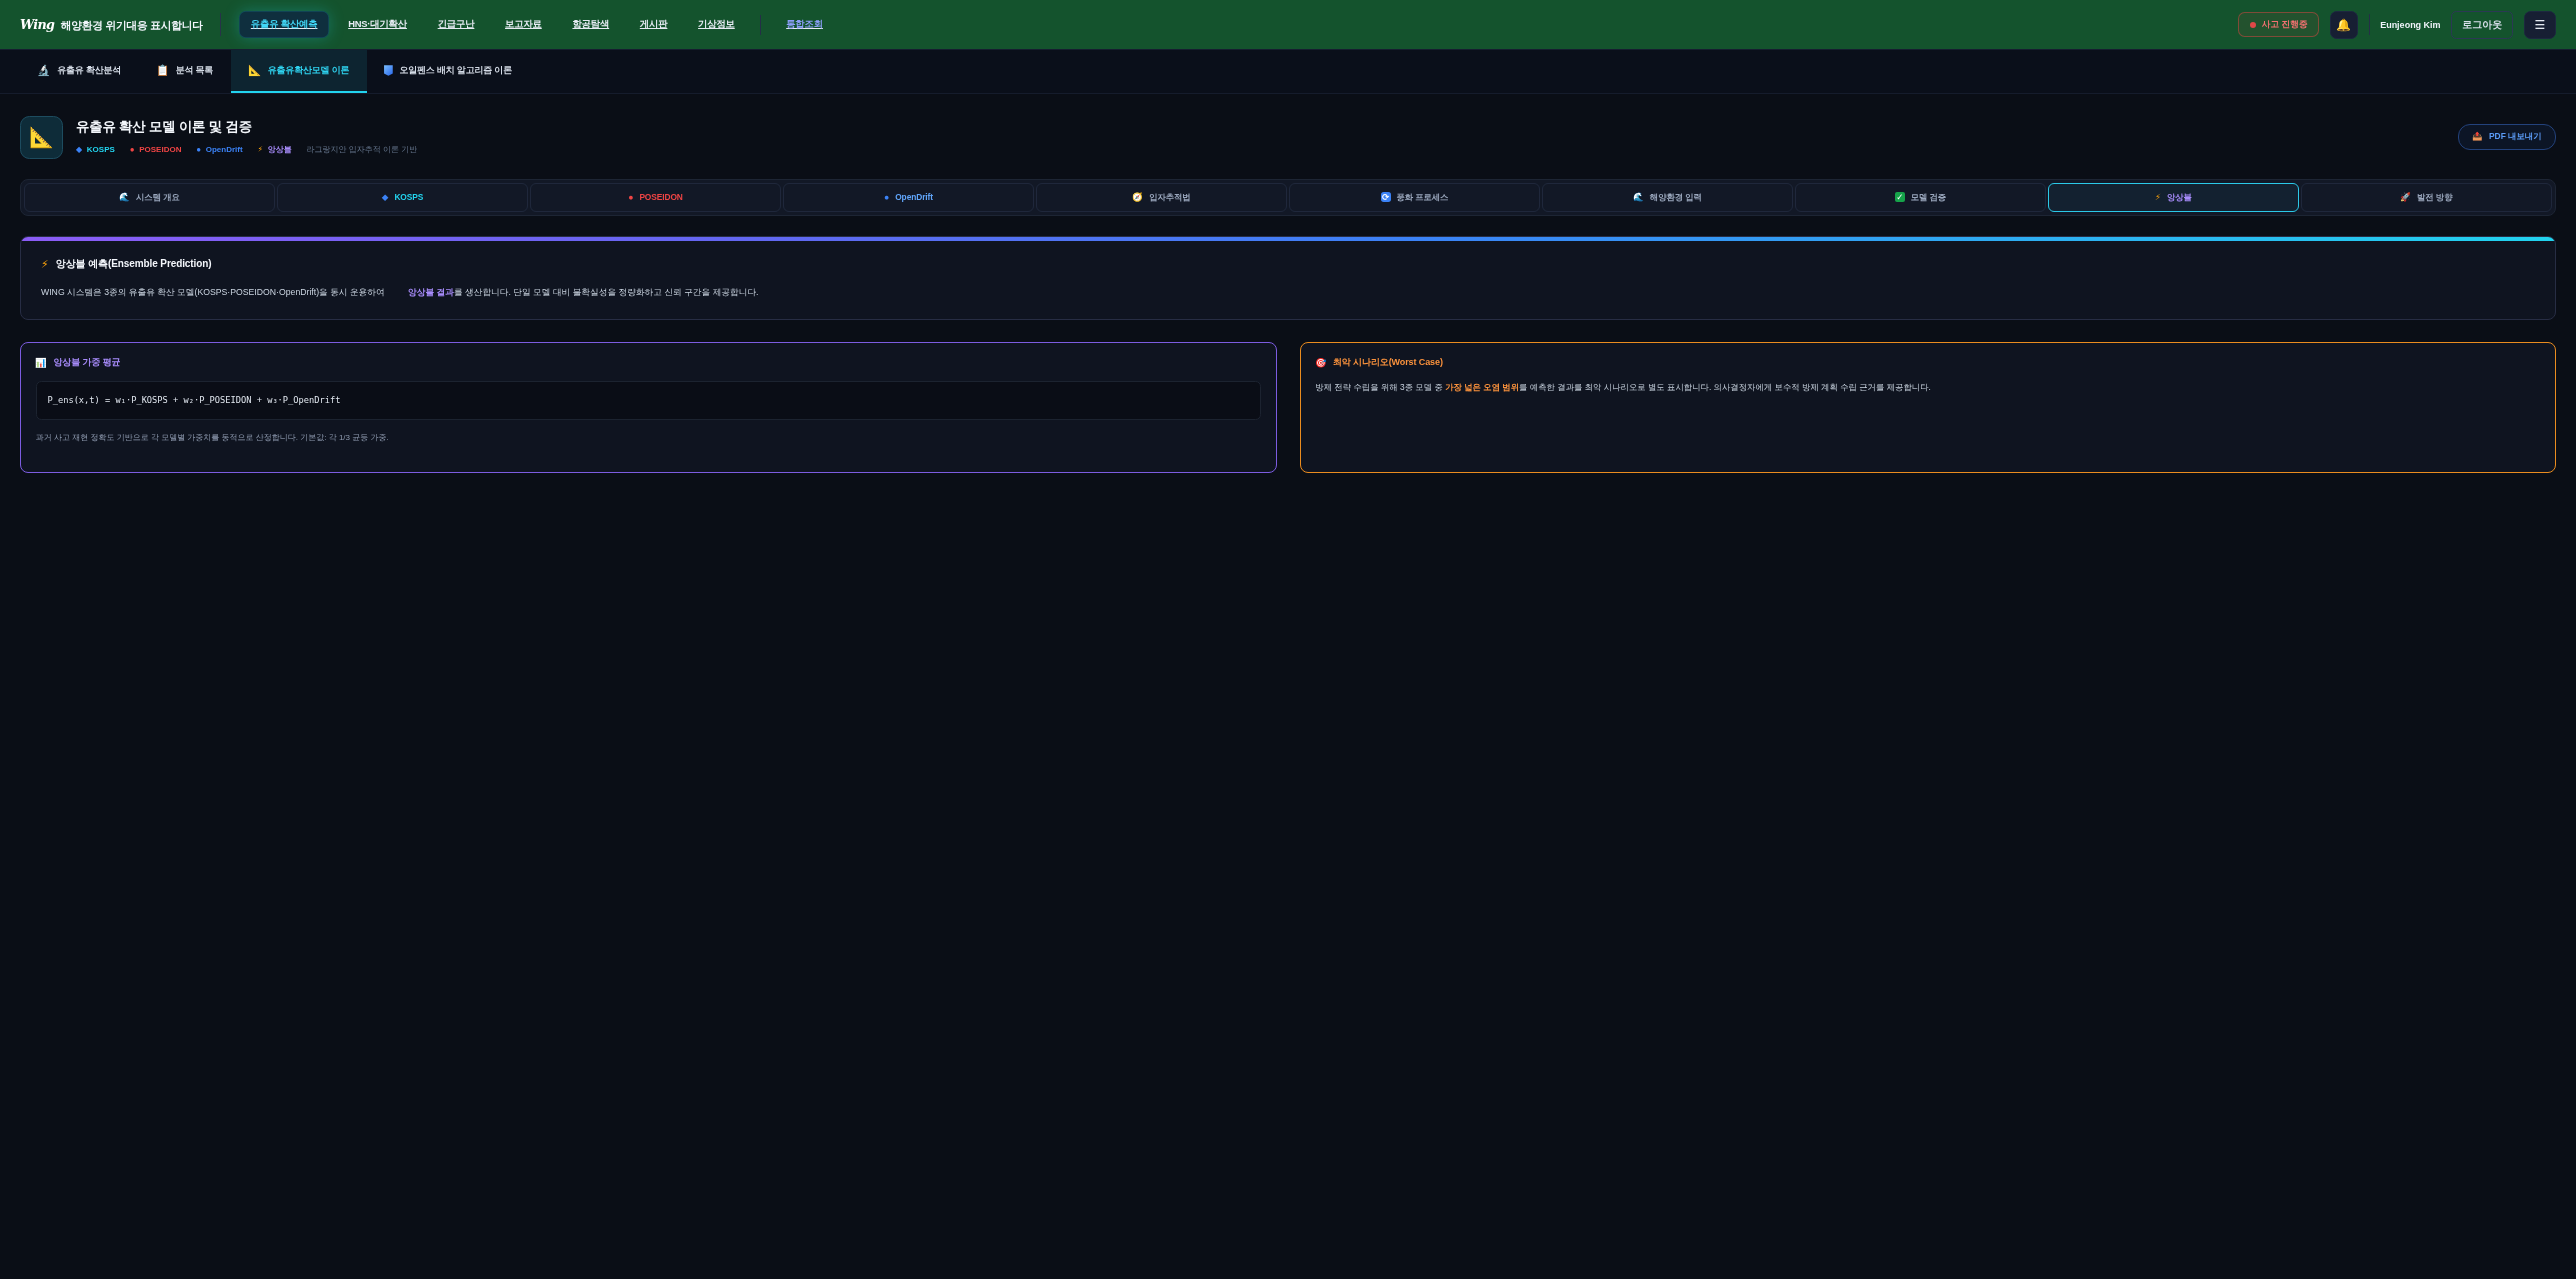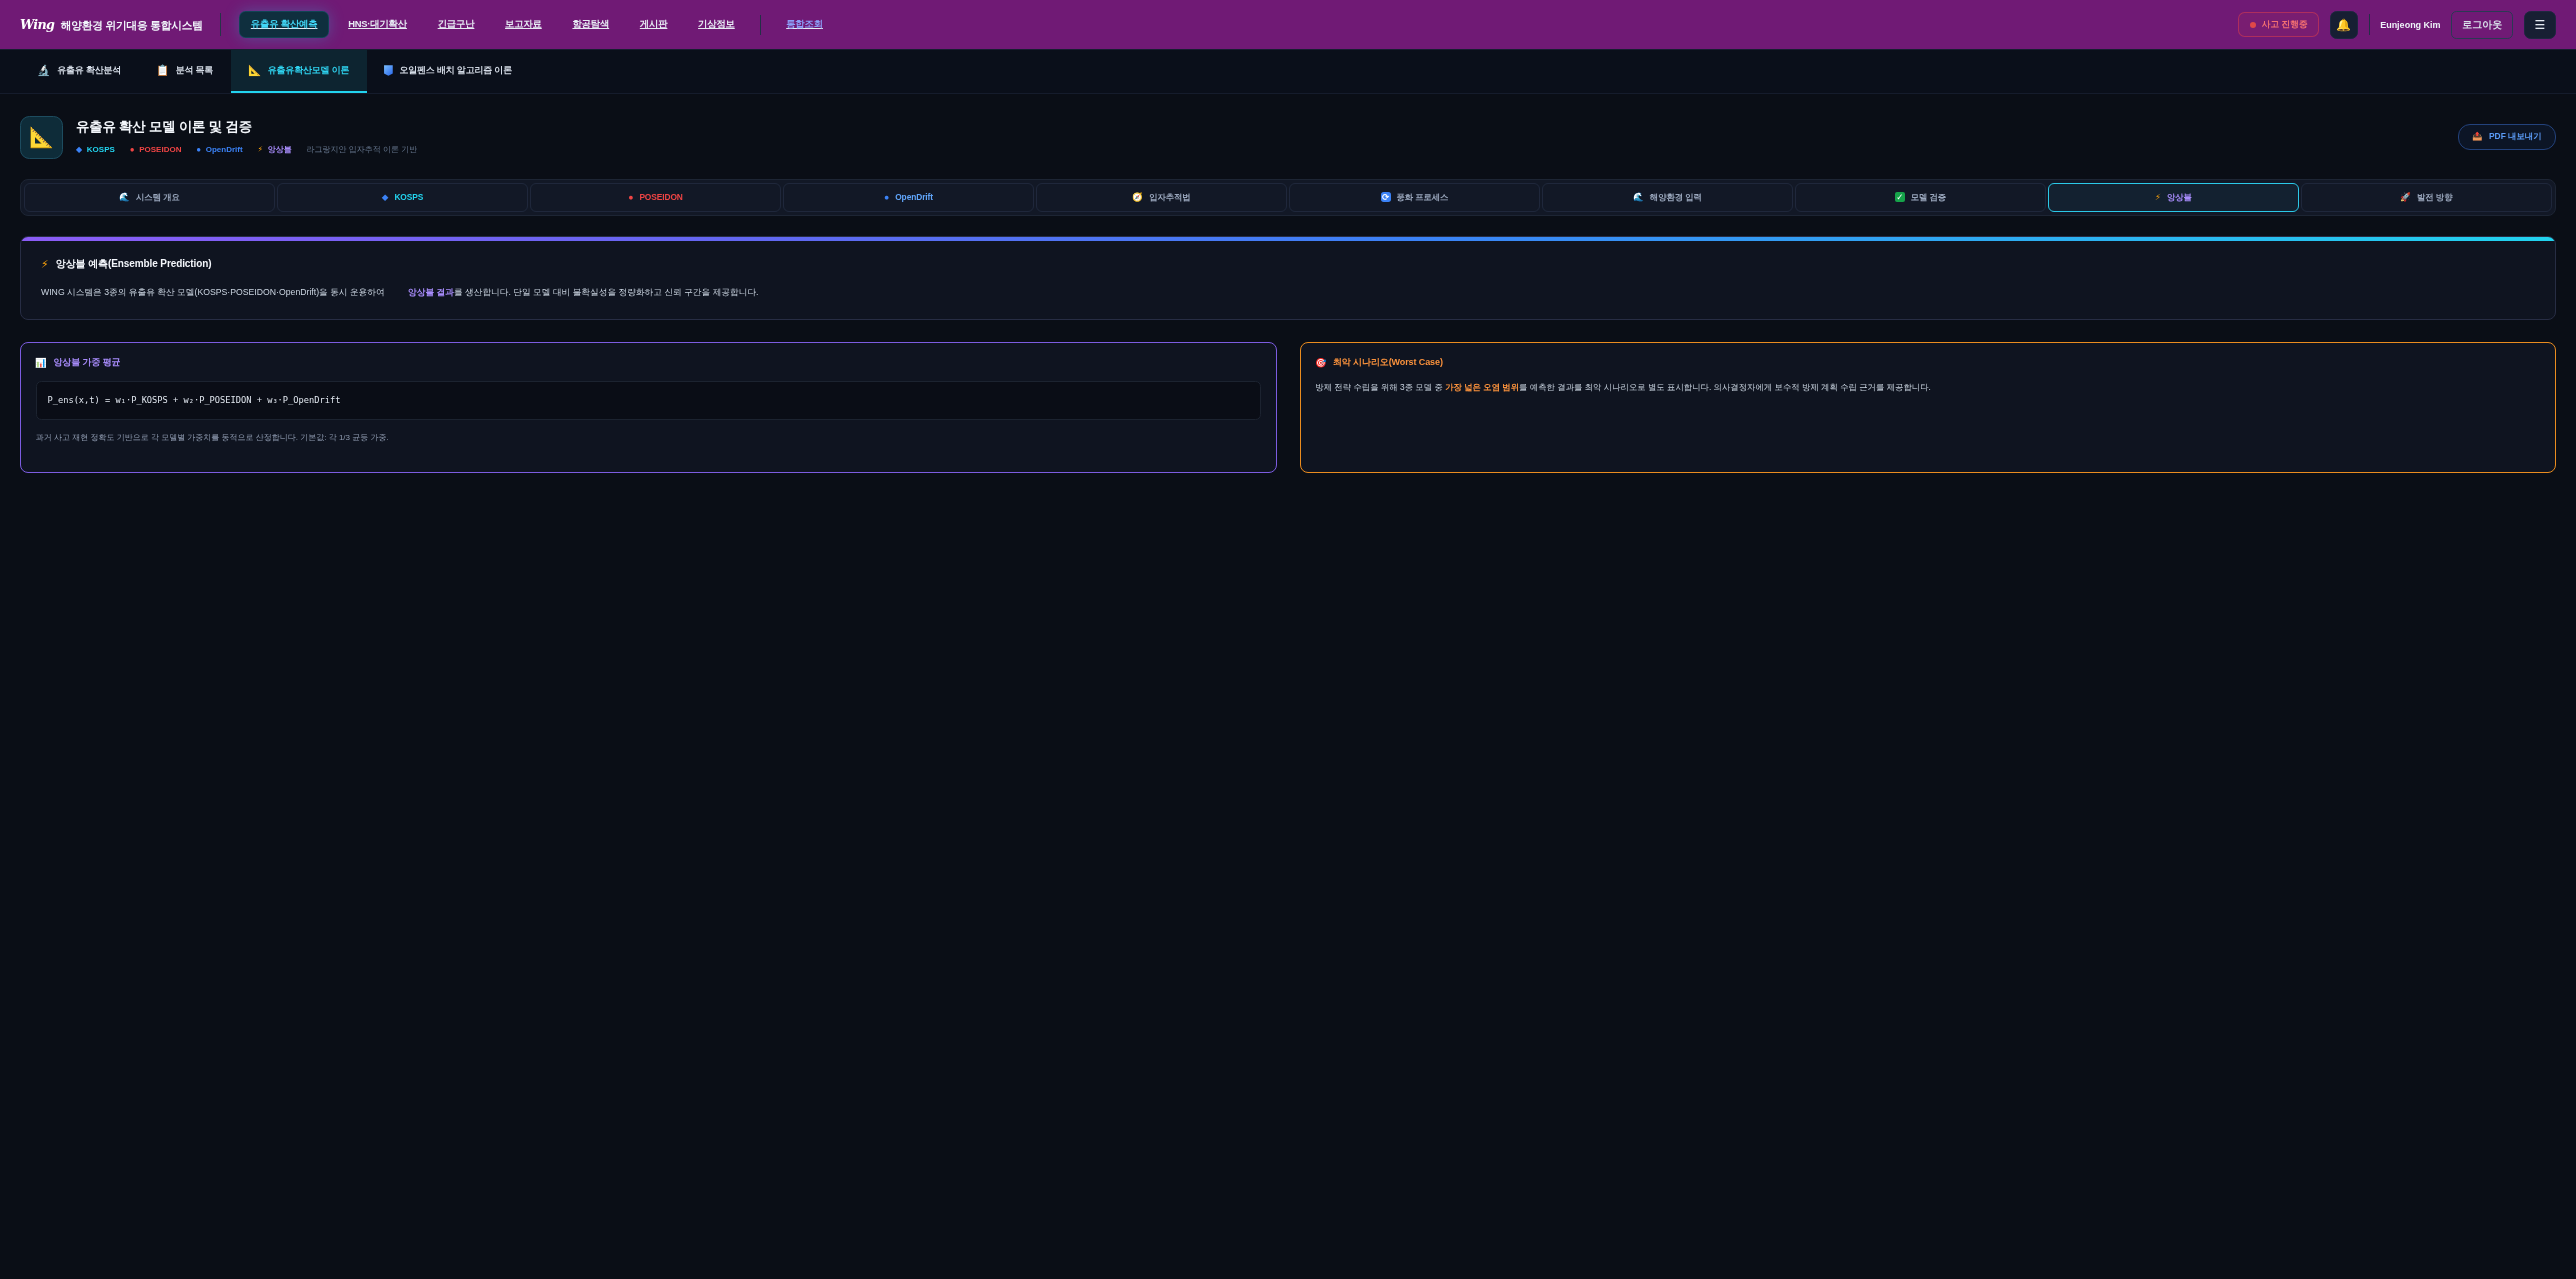--- a/index.html
+++ b/index.html
@@ -4,21 +4,21 @@
 <style>
   * { margin:0; padding:0; box-sizing:border-box; }
   html,body { width:2576px; height:1279px; overflow:hidden; }
   body {
     background:#0a0e16;
     font-family:"Liberation Sans","DejaVu Sans",sans-serif;
     color:#e5eaf2;
   }
   
   .topbar {
-    height:50px; background:#701a75; border-bottom:0.7px solid #161e30;
+    height:50px; background:#14532d; border-bottom:0.7px solid #161e30;
     display:flex; align-items:center; padding:0 20px;
   }
   .brand { display:flex; align-items:baseline; gap:6.7px; cursor:pointer; }
   .brand-logo { font-family:"DejaVu Serif",serif; font-style:italic; font-weight:700; font-size:12.7px; color:#ffffff; letter-spacing:-0.7px; }
   .brand-title { font-size:10.7px; font-weight:800; color:#f1f5fb; letter-spacing:-0.2px; }
   .topbar-divider { width:1.3px; height:23px; background:#273349; margin:0 17.4px; }
   .main-nav { display:flex; align-items:center; gap:6.7px; flex:1;text-decoration:underline; }
   .nav-item {
     font-size:9.4px; font-weight:800; color:#e7ecf4; padding:7.4px 12px;
     border-radius:6.7px; cursor:pointer; white-space:nowrap; letter-spacing:-0.2px;
@@ -136,21 +136,21 @@
   .ic-cycle { width:10px; height:10px; background:#3b82f6; color:#fff; border-radius:2.7px; font-size:8px; font-weight:700; }
   .ic-shield { width:8.7px; height:10.7px; background:linear-gradient(135deg,#7cc0ff,#2563eb);
                clip-path:polygon(50% 100%,0 78%,0 0,100% 0,100% 78%); }
 </style>
 </head>
 <body>
 
 <header class="topbar">
   <div class="brand">
     <span class="brand-logo">Wing</span>
-    <span class="brand-title">해양환경 위기대응 통합시스템</span>
+    <span class="brand-title">해양환경 위기대응 표시합니다</span>
   </div>
   <div class="topbar-divider"></div>
   <nav class="main-nav" id="main-nav">
       <div class="nav-item active">유출유 확산예측</div>
       <div class="nav-item">HNS·대기확산</div>
       <div class="nav-item">긴급구난</div>
       <div class="nav-item">보고자료</div>
       <div class="nav-item">항공탐색</div>
       <div class="nav-item">게시판</div>
       <div class="nav-item">기상정보</div>

